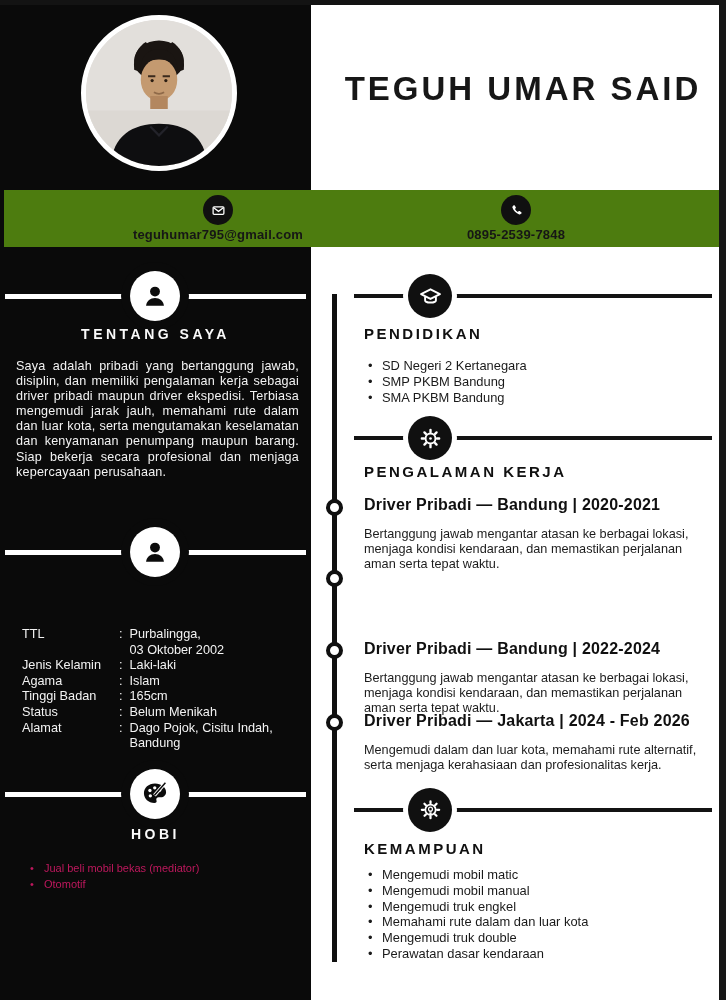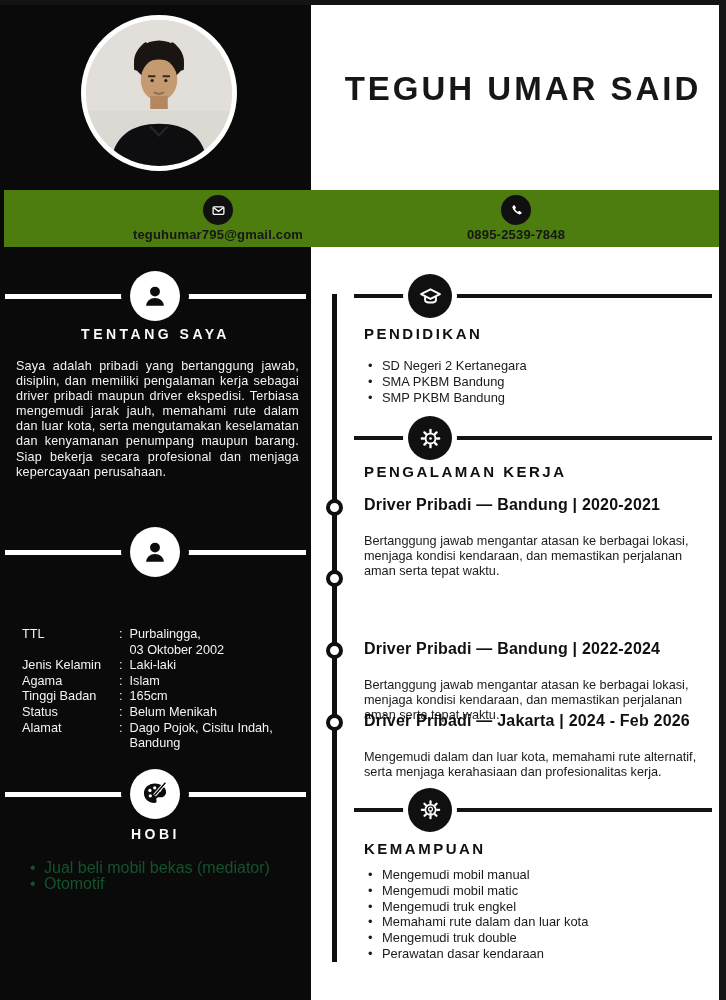--- a/index.html
+++ b/index.html
@@ -33,41 +33,41 @@
   .ltitle{position:absolute;left:0;width:311px;text-align:center;color:#fafafa;
           font-size:14px;font-weight:600;letter-spacing:3.5px;white-space:nowrap;}
   .about-text{position:absolute;left:16px;top:359px;width:283px;margin:0;color:#f3f3f3;
               font-size:12.6px;line-height:15.1px;text-align:justify;letter-spacing:.2px;}
   .profile-rows{position:absolute;left:22px;top:627px;width:280px;color:#f3f3f3;font-size:12.7px;line-height:15.6px;}
   .prow{display:flex;}
   .plabel{width:97px;flex:0 0 97px;}
   .pval{display:flex;flex:1;}
   .pval::before{content:":";margin-right:7px;}
   .pvtext{white-space:pre-line;}
-  .hobby-list{position:absolute;left:28px;top:860px;width:270px;color:#14532d;
-              font-size:16px;line-height:16.2px;}
+  .hobby-list{position:absolute;left:28px;top:860px;width:270px;color:#be185d;
+              font-size:11px;line-height:16.2px;}
   
   .blist{margin:0;padding:0;list-style:none;}
   .blist li{position:relative;padding-left:16px;}
   .blist li::before{content:"•";position:absolute;left:2px;}
   
   .timeline{position:absolute;left:332px;top:294px;width:5px;height:668px;background:#101010;}
   .tdot{position:absolute;left:326px;width:17px;height:17px;box-sizing:border-box;
         border:4px solid #101010;border-radius:50%;background:#ffffff;}
   .rline{position:absolute;left:354px;width:358px;height:4px;background:#131313;}
   .ricon{position:absolute;left:408px;width:44px;height:44px;border-radius:50%;background:#101010;
          box-shadow:0 0 0 5px #ffffff;display:flex;align-items:center;justify-content:center;}
   .ricon svg{width:27px;height:27px;display:block;}
   .rtitle{position:absolute;left:364px;margin:0;font-size:15px;font-weight:700;
           letter-spacing:2.5px;color:#101010;white-space:nowrap;}
   .edu-list{position:absolute;left:366px;top:358px;width:340px;color:#1a1a1a;
             font-size:12.9px;line-height:16.2px;}
   .job{position:absolute;left:364px;width:348px;}
   .jtitle{font-size:16px;font-weight:700;color:#101010;letter-spacing:.2px;}
-  .jdesc{margin-top:20px;font-size:12.7px;line-height:14.9px;color:#1c1c1c;}
+  .jdesc{margin-top:13px;font-size:12.7px;line-height:14.9px;color:#1c1c1c;}
   .skill-list{position:absolute;left:366px;top:867px;width:340px;color:#1a1a1a;
               font-size:12.9px;line-height:15.8px;}
 </style>
 </head>
 <body>
 
 <div class="page">
 
   <div class="sidebar"></div>
   <div class="top-edge"></div>
@@ -195,22 +195,22 @@
   <div class="rline" style="top:294px"></div>
   <div class="ricon" style="top:274px">
     <svg viewBox="0 0 24 24">
       <path d="M12 5.6 3.6 9.9l8.4 4.3 8.4-4.3z" fill="none" stroke="#ffffff" stroke-width="1.7" stroke-linejoin="round"></path>
       <path d="M7.2 12.3v3.2c0 1 2.1 1.9 4.8 1.9s4.8-.9 4.8-1.9v-3.2" fill="none" stroke="#ffffff" stroke-width="1.7"></path>
     </svg>
   </div>
   <h2 class="rtitle" style="top:325px">PENDIDIKAN</h2>
   <ul class="blist edu-list">
     <li>SD Negeri 2 Kertanegara</li>
+    <li>SMP PKBM Bandung</li>
     <li>SMA PKBM Bandung</li>
-    <li>SMP PKBM Bandung</li>
   </ul>
 
   <div class="rline" style="top:436px"></div>
   <div class="ricon" style="top:416px">
     <svg viewBox="0 0 24 24">
       <circle cx="12" cy="12" r="4.4" fill="none" stroke="#ffffff" stroke-width="1.7"></circle>
       <circle cx="12" cy="12" r="1.2" fill="#ffffff"></circle>
       <path d="M12 4.3v1.9M12 17.8v1.9M4.3 12h1.9M17.8 12h1.9M6.6 6.6l1.3 1.3M16.1 16.1l1.3 1.3M17.4 6.6l-1.3 1.3M7.9 16.1l-1.3 1.3" stroke="#ffffff" stroke-width="2.1" stroke-linecap="round"></path>
     </svg>
   </div>
@@ -240,22 +240,22 @@
   <div class="ricon" style="top:788px">
     <svg viewBox="0 0 24 24">
       <circle cx="12" cy="11.4" r="4.6" fill="none" stroke="#ffffff" stroke-width="1.6"></circle>
       <path d="M12 3.8v1.8M12 17.2v1.6M4.3 11.4h1.9M17.8 11.4h1.9M6.6 6l1.3 1.3M16.1 15.5l1.2 1.2M17.4 6l-1.3 1.3M7.9 15.5 6.7 16.7" stroke="#ffffff" stroke-width="2" stroke-linecap="round"></path>
       <circle cx="12" cy="10.8" r="1.7" fill="none" stroke="#ffffff" stroke-width="1.1"></circle>
       <path d="M11.2 13.2h1.6M11.4 14.6h1.2" stroke="#ffffff" stroke-width="1" stroke-linecap="round"></path>
     </svg>
   </div>
   <h2 class="rtitle" style="top:840px">KEMAMPUAN</h2>
   <ul class="blist skill-list">
+    <li>Mengemudi mobil matic</li>
     <li>Mengemudi mobil manual</li>
-    <li>Mengemudi mobil matic</li>
     <li>Mengemudi truk engkel</li>
     <li>Memahami rute dalam dan luar kota</li>
     <li>Mengemudi truk double</li>
     <li>Perawatan dasar kendaraan</li>
   </ul>
 
   <div class="right-edge"></div>
 </div>
 
 </body></html>

